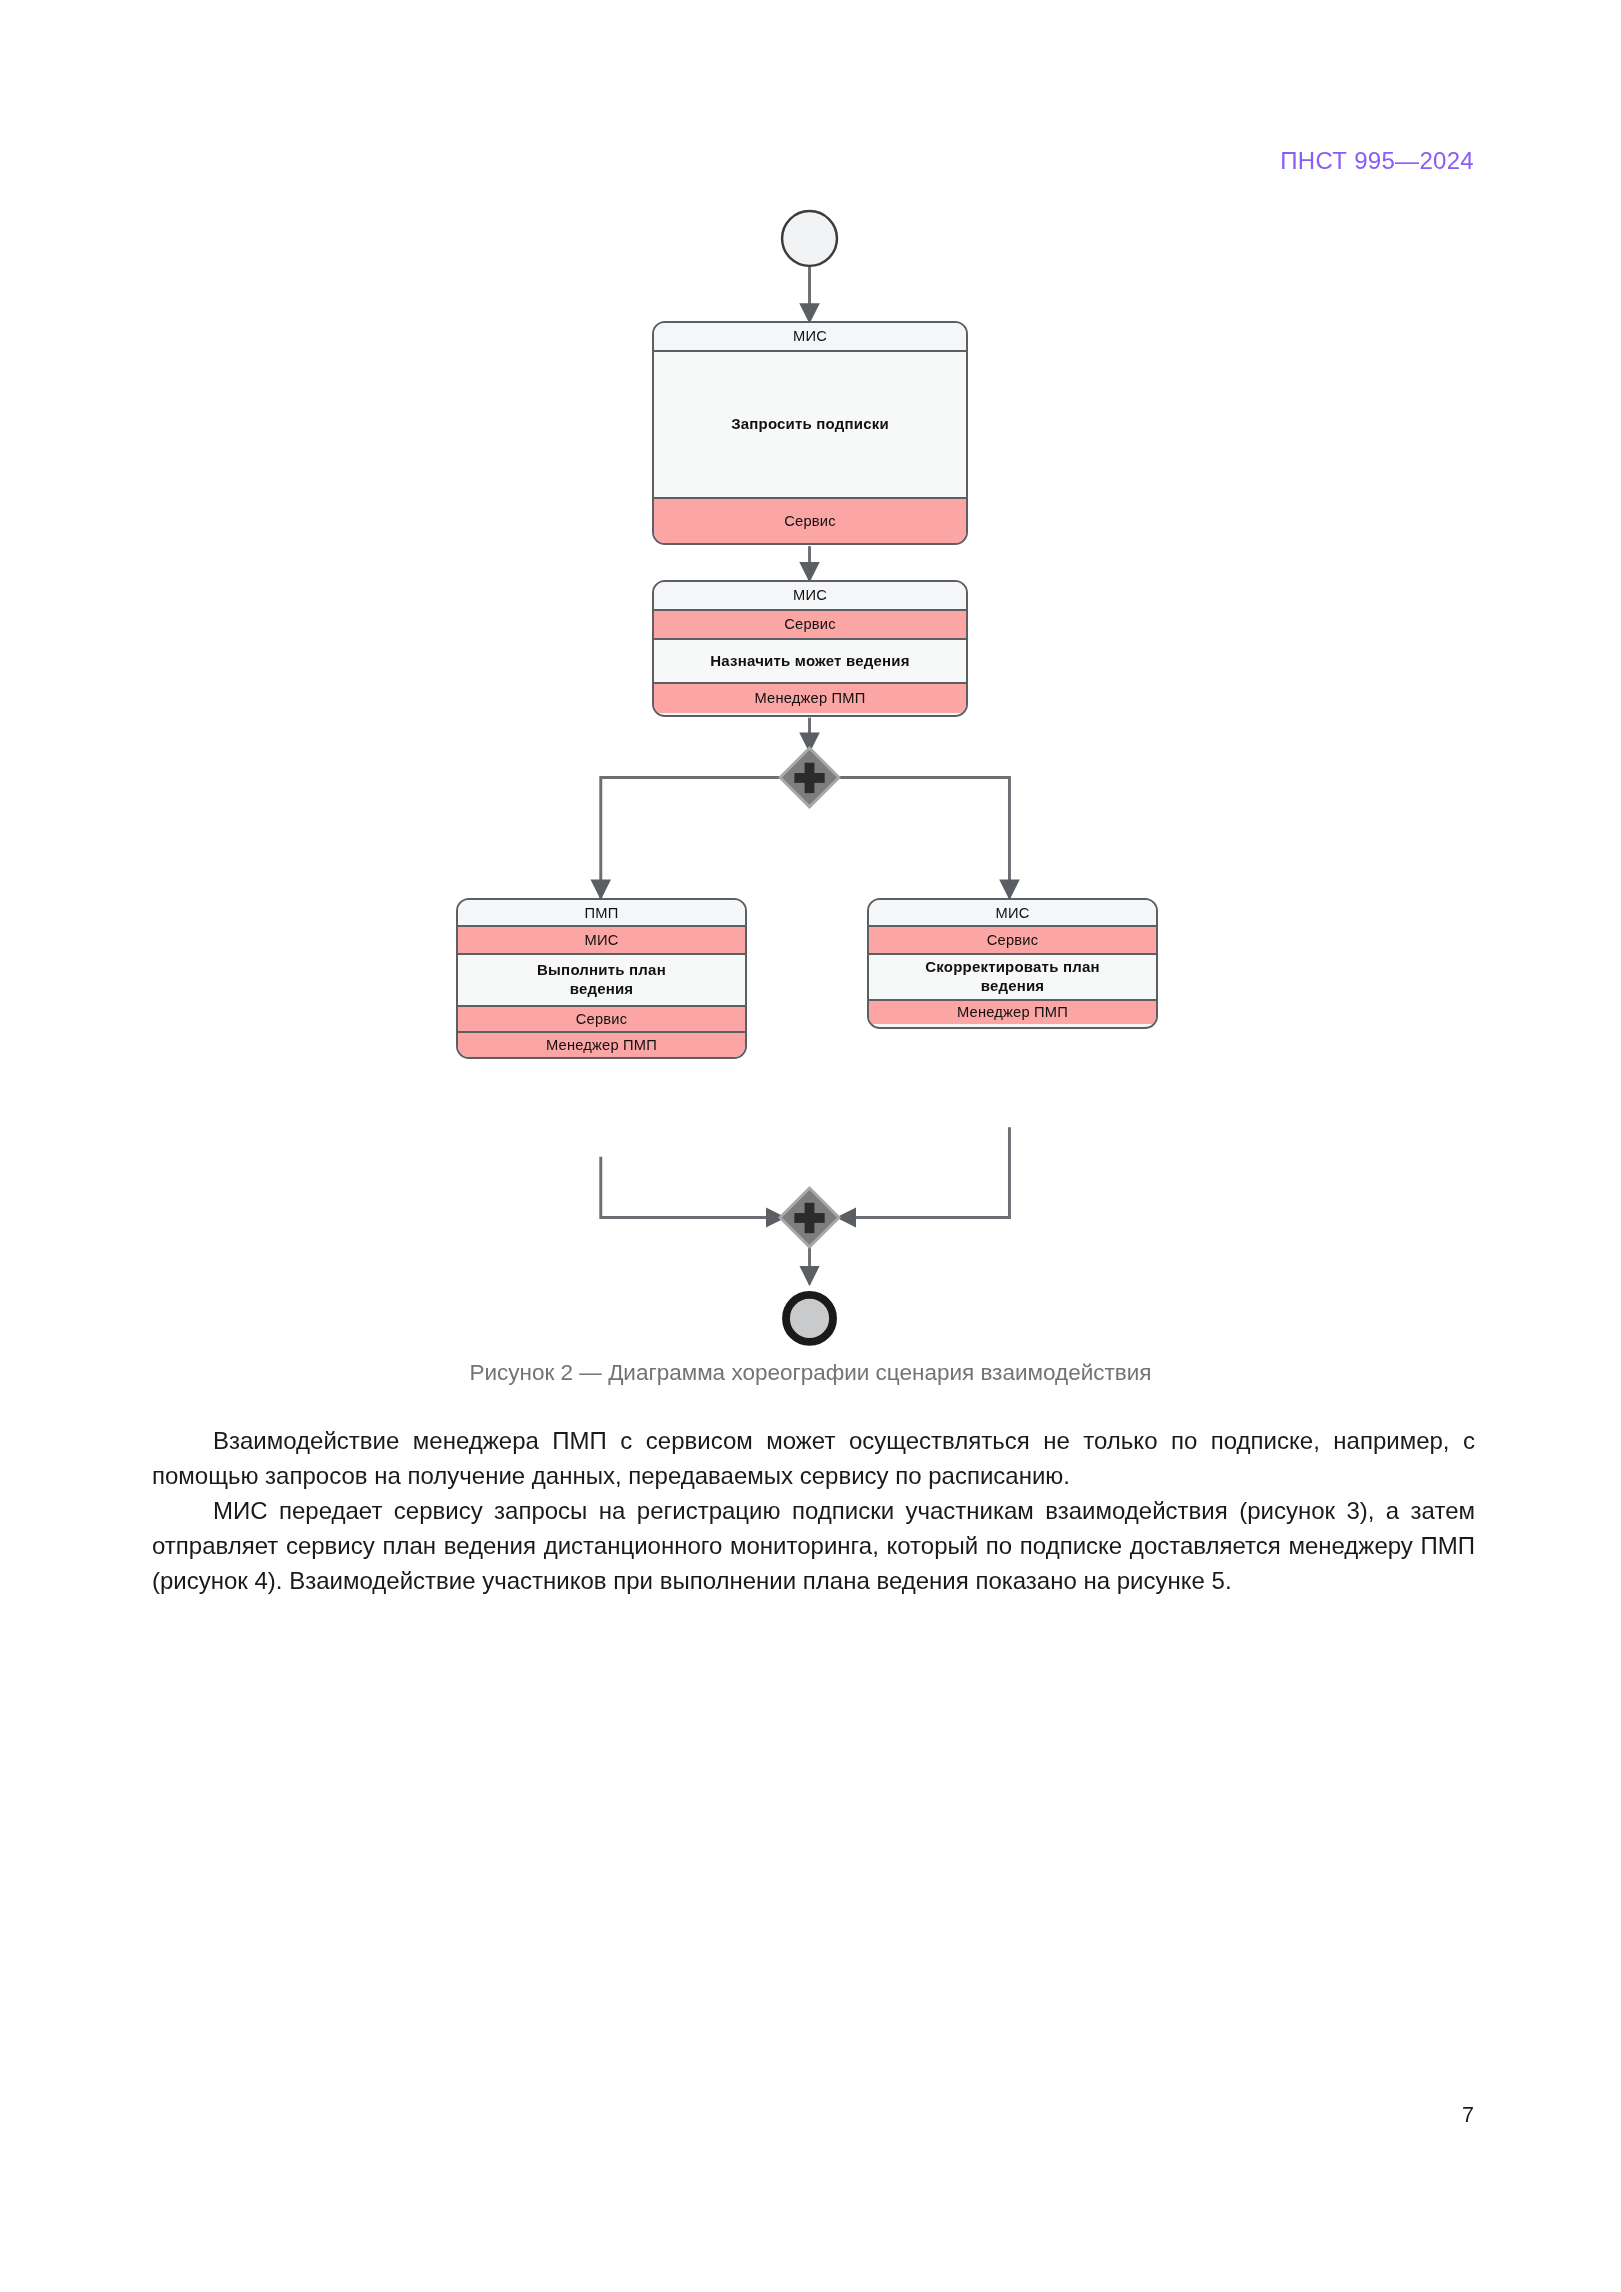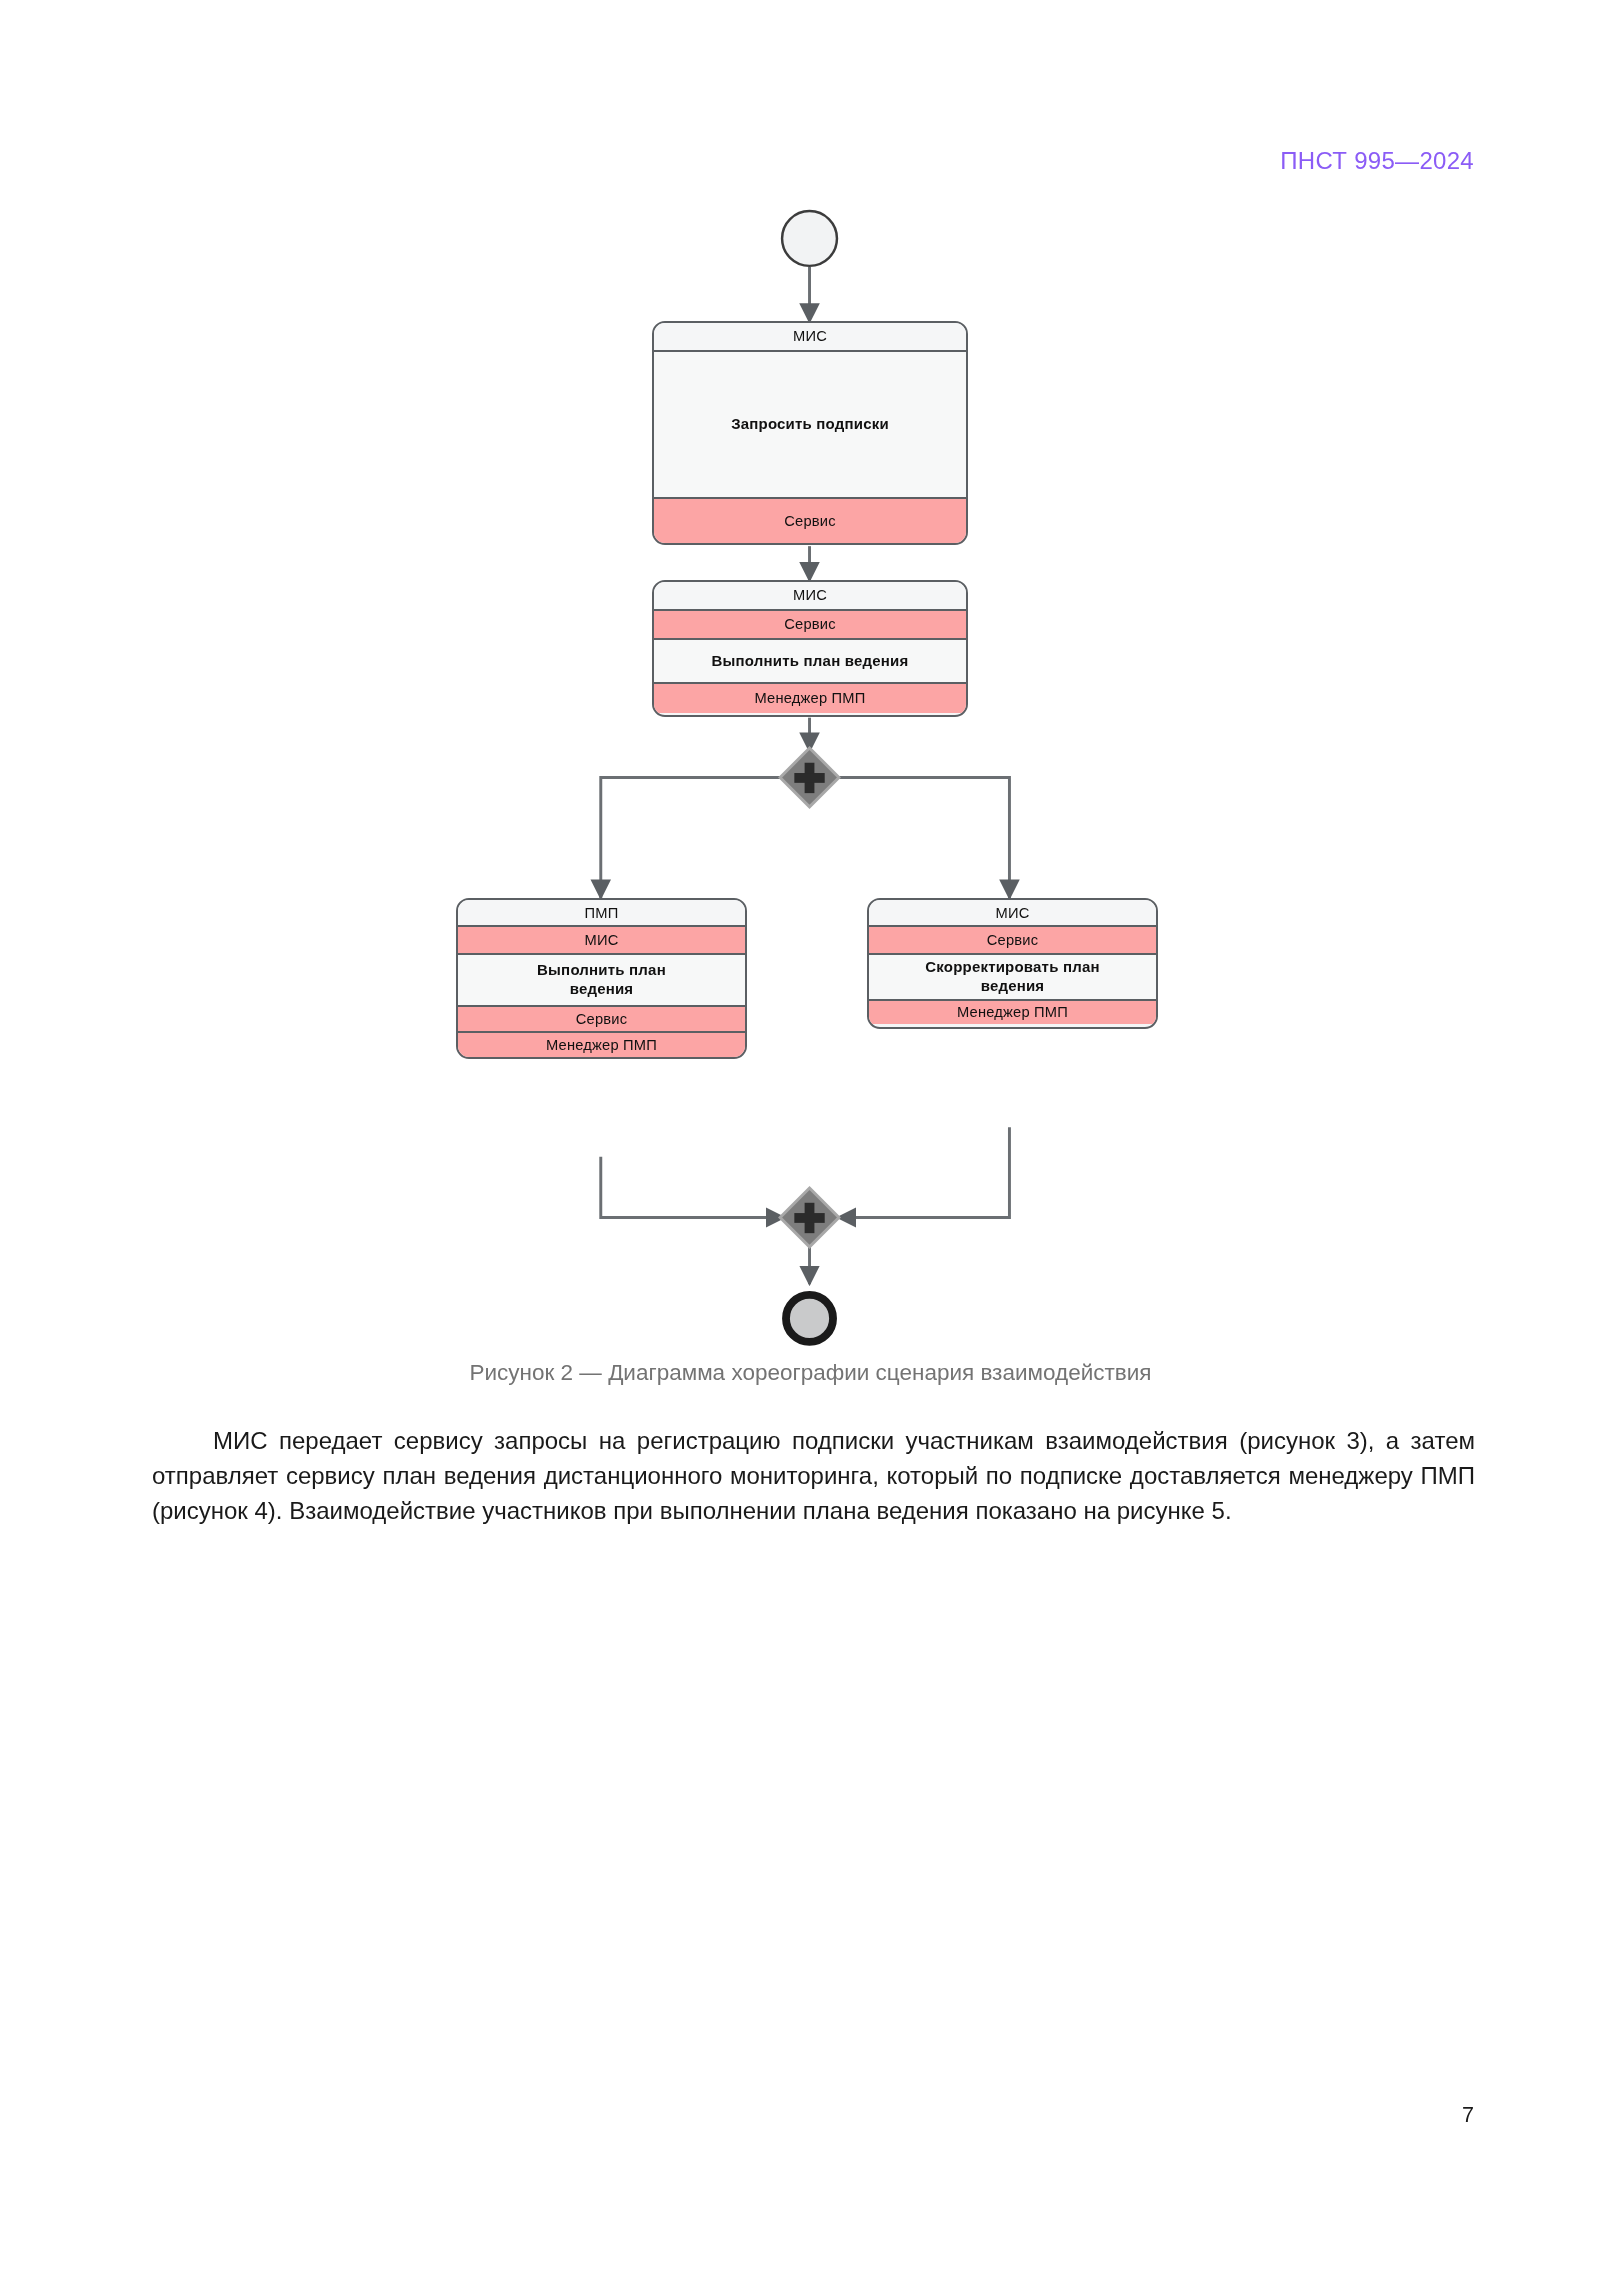--- a/index.html
+++ b/index.html
@@ -175,21 +175,21 @@
     <div class="band task-name" style="height:147px;">
       <span>Запросить подписки</span>
     </div>
     <div class="band participant-dark last" style="height:45px;">Сервис</div>
   </div>
 
   <div class="node" style="left:652px; top:384px; width:316px; height:137px;">
     <div class="band participant-light">МИС</div>
     <div class="band participant-dark">Сервис</div>
     <div class="band task-name" style="height:44px;">
-      <span>Выполнить план ведения</span>
+      <span>Назначить может ведения</span>
     </div>
     <div class="band participant-dark last" style="height:29px;">Менеджер ПМП</div>
   </div>
 
   <div class="node" style="left:456px; top:702px; width:291px; height:161px;">
     <div class="band participant-light" style="height:27.4px;">ПМП</div>
     <div class="band participant-dark" style="height:27.4px;">МИС</div>
     <div class="band task-name" style="height:52px;">
       <span>Выполнить план</span>
       <span>ведения</span>
@@ -206,17 +206,18 @@
       <span>ведения</span>
     </div>
     <div class="band participant-dark last" style="height:23.5px;">Менеджер ПМП</div>
   </div>
 
 </div>
 
 <div class="figure-caption">Рисунок 2 — Диаграмма хореографии сценария взаимодействия</div>
 
 <div class="body-text">
+  <p>Взаимодействие менеджера ПМП с сервисом может осуществляться не только по подписке, например, с помощью запросов на получение данных, передаваемых сервису по расписанию.</p>
   <p>МИС передает сервису запросы на регистрацию подписки участникам взаимодействия (рисунок 3), а затем отправляет сервису план ведения дистанционного мониторинга, который по подписке доставляется менеджеру ПМП (рисунок 4). Взаимодействие участников при выполнении плана ведения показано на рисунке 5.</p>
 </div>
 
 <div class="page-number">7</div>
 
 
 </body></html>

